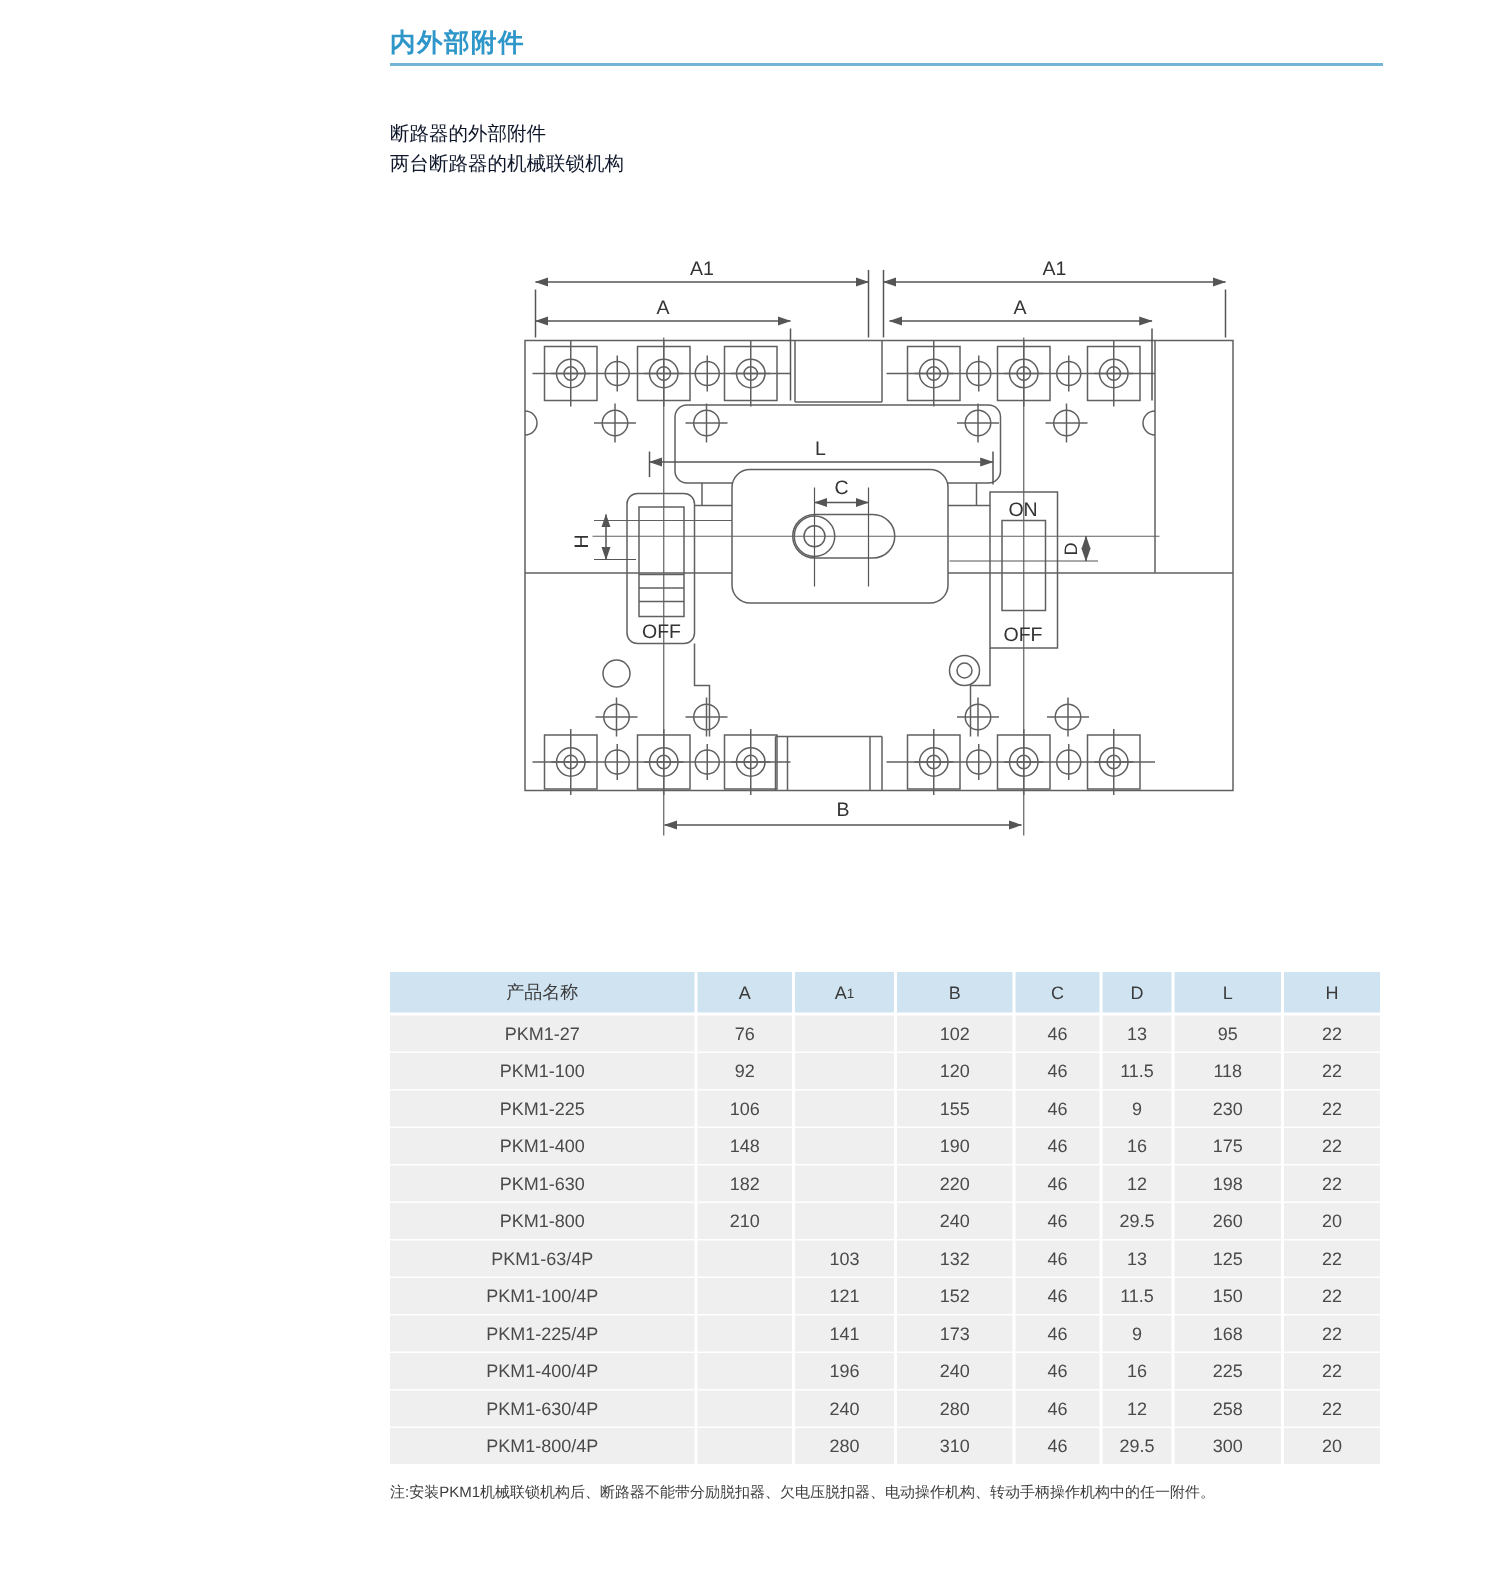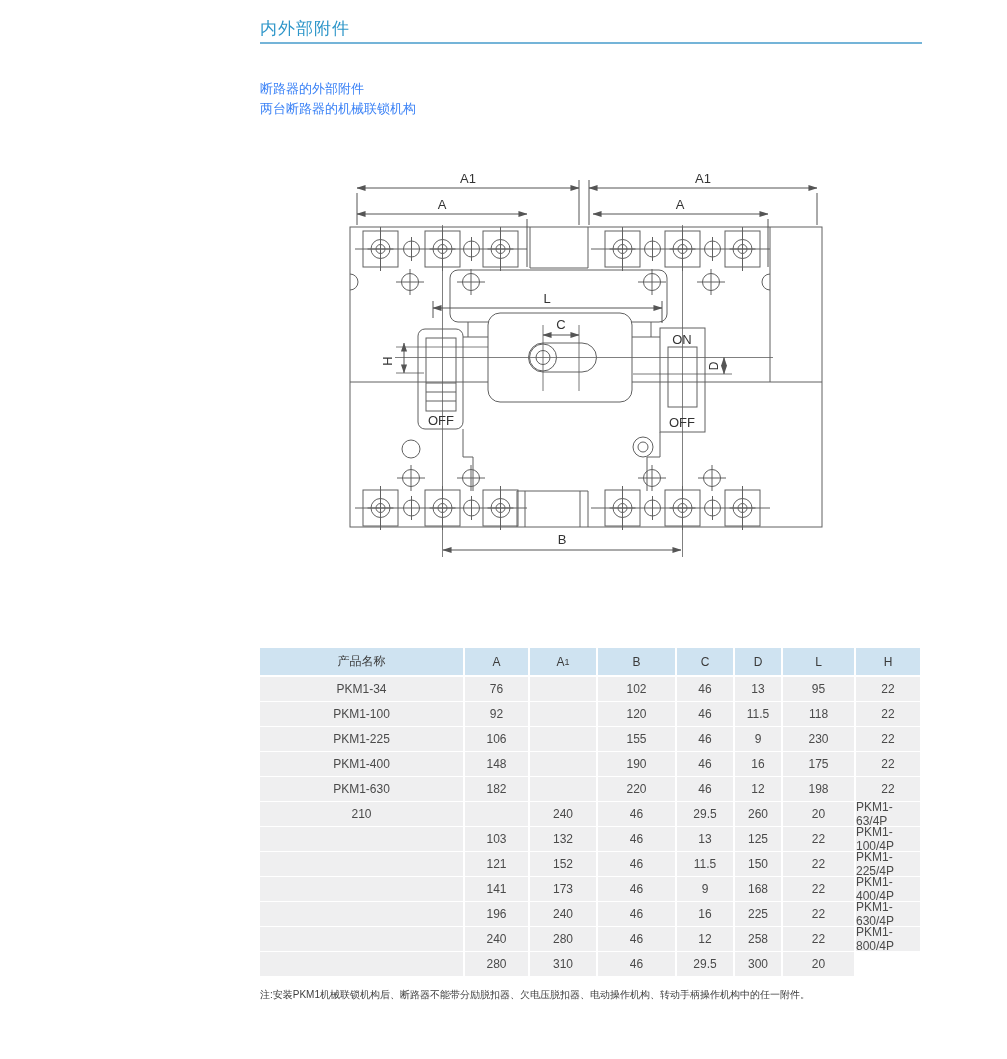--- a/index.html
+++ b/index.html
@@ -1,22 +1,22 @@
 <!DOCTYPE html>
 <html><head>
 <meta charset="utf-8">
 <style>
   * { margin:0; padding:0; box-sizing:border-box; }
   html,body { width:1007px; height:1059px; background:#ffffff;
     font-family:"Liberation Sans","DejaVu Sans",sans-serif; }
   .abs { position:absolute; }
 
-  .page-title { left:260px; top:17px; font-size:17px; font-weight:normal; color:#2e96c9; letter-spacing:1px; }
+  .page-title { left:260px; top:17px; font-size:17px; font-weight:bold; color:#2e96c9; letter-spacing:1px; }
   .title-rule { left:260px; top:42px; width:662px; height:2px; background:#74b4d8; }
-  .subtitle { left:260px; font-size:13px; color:#3b82f6; }
+  .subtitle { left:260px; font-size:13px; color:#0f172a; }
   .sub1 { top:80px; } .sub2 { top:100px; }
 
   .diagram { left:340px; top:165px; width:490px; height:400px; }
   .diagram text { font-family:"Liberation Sans","DejaVu Sans",sans-serif; fill:#333; }
 
   .spec-table { left:260px; top:648px; width:662px; }
   .tgrid { display:grid; grid-template-columns:203px 63px 66px 77px 56px 46px 71px 64px; column-gap:2px; }
   .thead { row-gap:0; margin-bottom:2px; }
   .tbody { grid-auto-rows:24px; row-gap:1px; }
   .th { height:27px; background:#cfe3f1; color:#3b3b3b; font-size:12px;
@@ -195,21 +195,21 @@
       <div class="th">产品名称</div>
       <div class="th">A</div>
       <div class="th">A<sub>1</sub></div>
       <div class="th">B</div>
       <div class="th">C</div>
       <div class="th">D</div>
       <div class="th">L</div>
       <div class="th">H</div>
     </div>
   <div class="tgrid tbody" id="tbody">
-      <div class="td">PKM1-34</div>
+      <div class="td">PKM1-27</div>
       <div class="td">76</div>
       <div class="td"></div>
       <div class="td">102</div>
       <div class="td">46</div>
       <div class="td">13</div>
       <div class="td">95</div>
       <div class="td">22</div>
       <div class="td">PKM1-100</div>
       <div class="td">92</div>
       <div class="td"></div>
@@ -235,20 +235,21 @@
       <div class="td">175</div>
       <div class="td">22</div>
       <div class="td">PKM1-630</div>
       <div class="td">182</div>
       <div class="td"></div>
       <div class="td">220</div>
       <div class="td">46</div>
       <div class="td">12</div>
       <div class="td">198</div>
       <div class="td">22</div>
+      <div class="td">PKM1-800</div>
       <div class="td">210</div>
       <div class="td"></div>
       <div class="td">240</div>
       <div class="td">46</div>
       <div class="td">29.5</div>
       <div class="td">260</div>
       <div class="td">20</div>
       <div class="td">PKM1-63/4P</div>
       <div class="td"></div>
       <div class="td">103</div>

